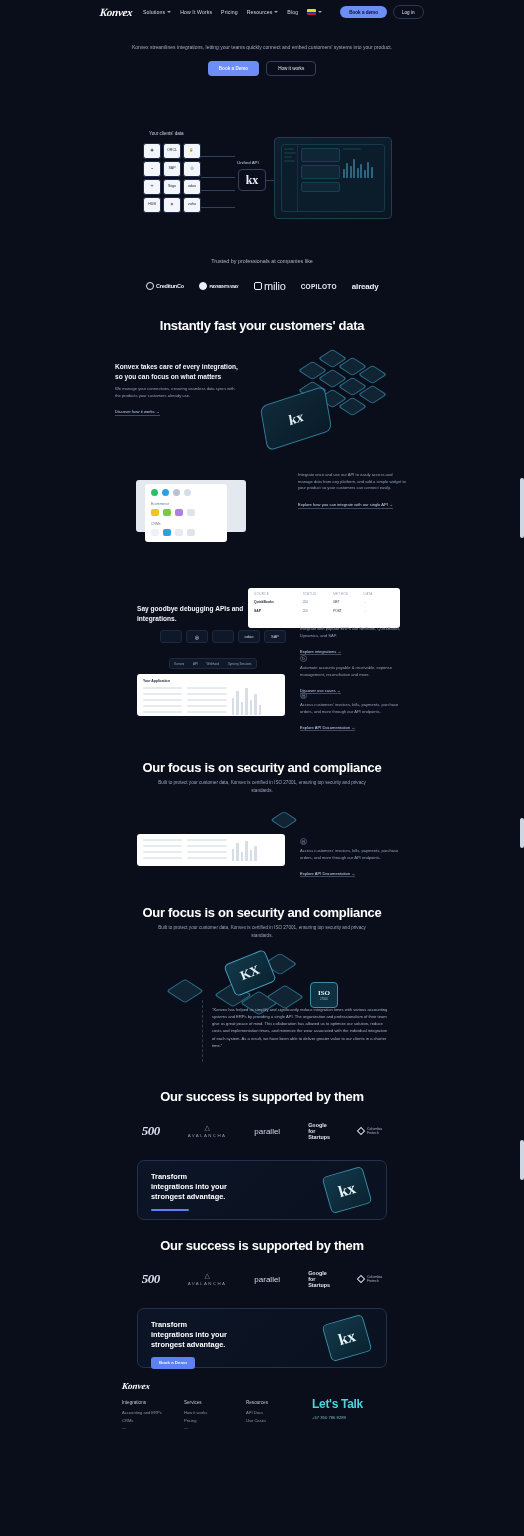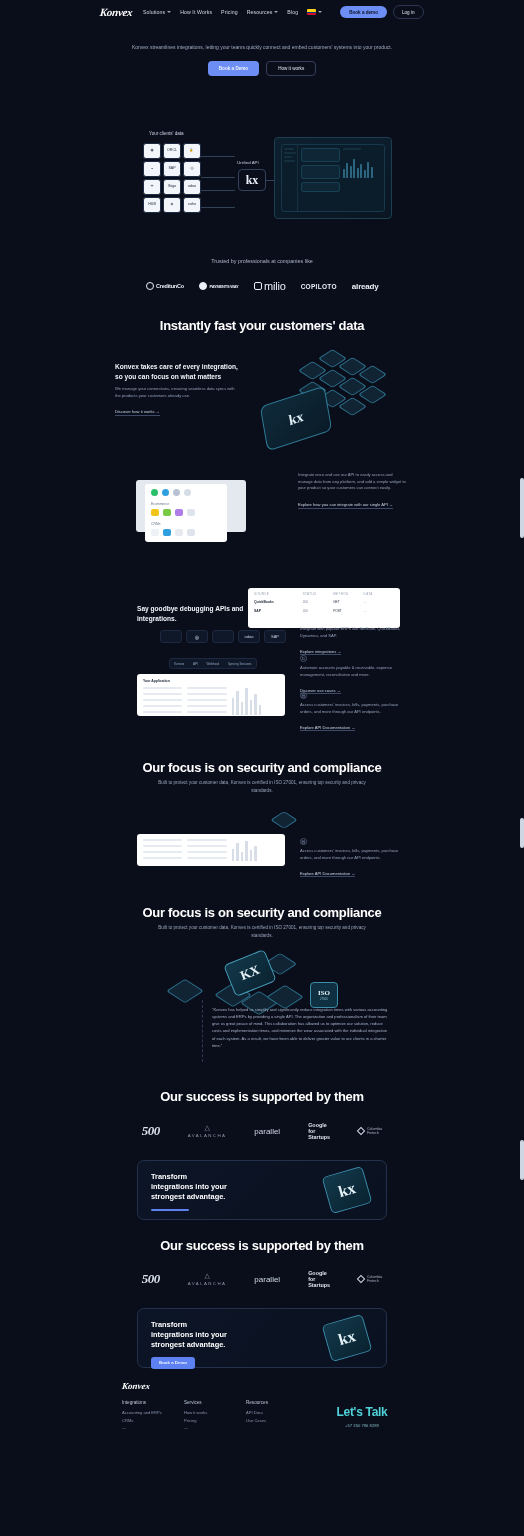--- a/index.html
+++ b/index.html
@@ -171,21 +171,21 @@
     font-family: "Liberation Serif", serif; font-size: 16px; color: #e6f4fa; font-weight: 700;
   }
 
   
   .footer { position: absolute; left: 122px; top: 1381px; width: 290px; }
   .f-logo { font-family: "Liberation Serif", serif; font-weight: bold; font-style: italic; font-size: 9px; color: #fff; transform: skewX(-6deg); }
   .f-cols { margin-top: 9px; display: flex; gap: 0; }
   .f-col { width: 62px; }
   .f-col h4 { font-size: 4.6px; color: #b9c4d6; font-weight: normal; margin-bottom: 5px; }
   .f-col a { display: block; font-size: 4.1px; color: #8794ab; margin-bottom: 2.5px; }
-  .f-talk { position: absolute; right: 0; top: 24px; width: 100px; text-align: center; }
+  .f-talk { position: absolute; right: 0; top: 16px; width: 100px; }
   .f-talk h2 { font-size: 12px; color: #4fd3d9; font-weight: bold; letter-spacing: -.3px; }
   .f-talk .phone { font-size: 4.2px; color: #7fb7c4; margin-top: 4px; }
 
   .scroll-nub { position: absolute; right: 0; width: 4px; background: #cfd6e3; border-radius: 2px; }
 </style>
 </head>
 <body>
 
 <div class="page">
 

